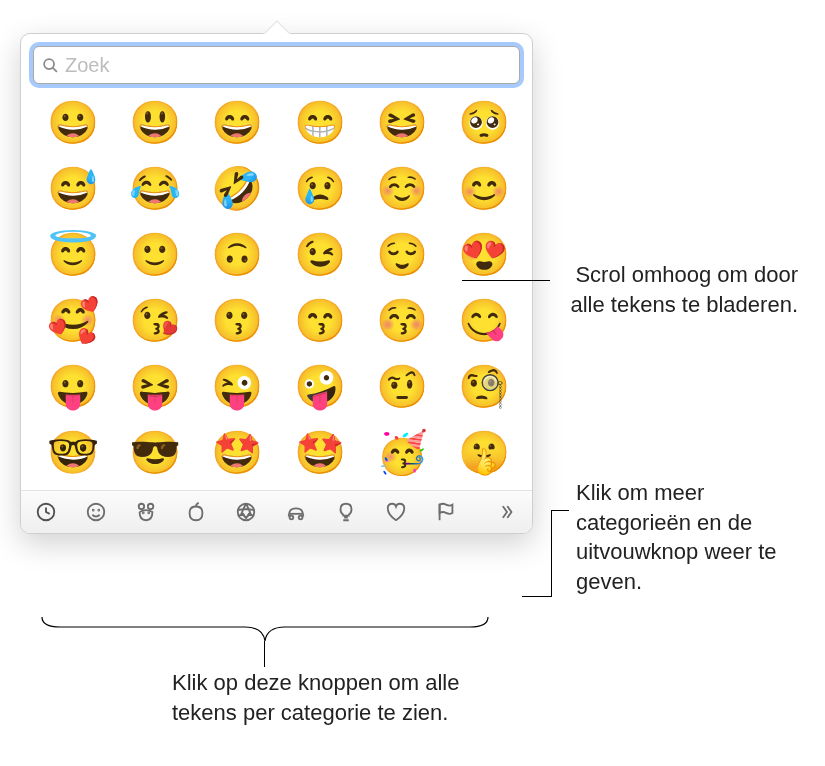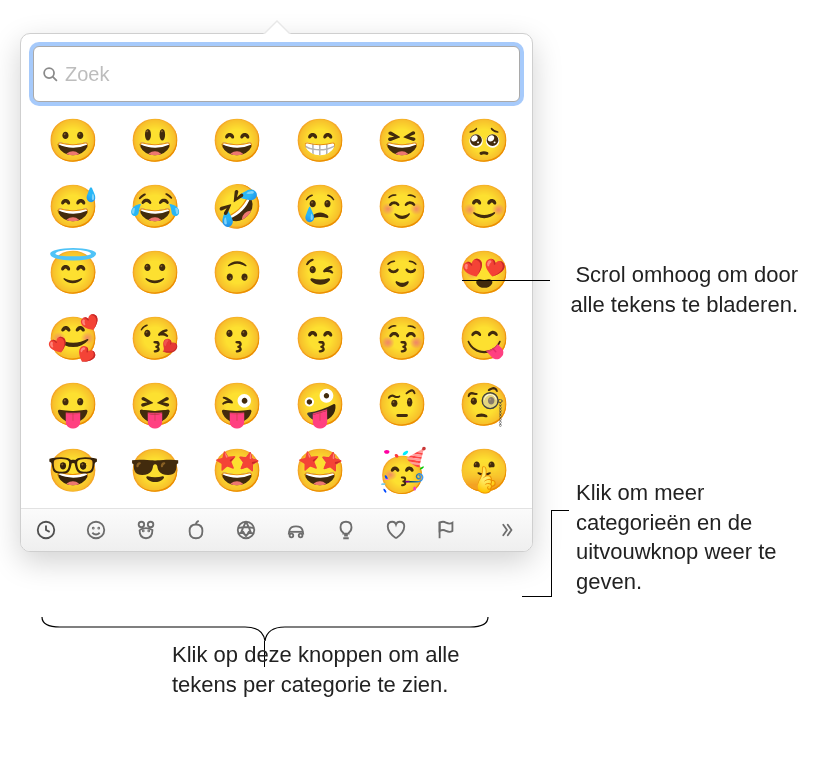--- a/index.html
+++ b/index.html
@@ -40,21 +40,21 @@
       box-shadow: 0 10px 30px rgba(0,0,0,0.18);
       overflow: hidden;
       margin-top: -1px;
     }
     .search-wrap {
       padding: 12px 12px 8px 12px;
     }
     .search-field {
       display: flex;
       align-items: center;
-      height: 56px;
+      height: 38px;
       border: 1px solid #a9a9a9;
       border-radius: 6px;
       box-shadow: 0 0 0 4px rgba(0,103,244,0.35);
       padding: 0 8px;
       background: #fff;
     }
     .search-icon {
       color: #8a8a8a;
       margin-right: 6px;
       display: inline-flex;
@@ -270,13 +270,13 @@
 <div class="leader" style="left:264px; top:641px; width:1px; height:26px;"></div>
 
 <div class="leader" style="left:522px; top:596px; width:30px; height:1px;"></div>
 <div class="leader" style="left:551px; top:510px; width:1px; height:87px;"></div>
 <div class="leader" style="left:551px; top:510px; width:18px; height:1px;"></div>
 
 <div class="annotation" style="left:568px; top:260px; width:230px;text-align:right;">Scrol omhoog om door alle tekens te bladeren.</div>
 
 <div class="annotation" style="left:576px; top:478px; width:230px;">Klik om meer categorieën en de uitvouwknop weer te geven.</div>
 
-<div class="annotation" style="left:172px; top:640px; width:300px;">Klik op deze knoppen om alle tekens per categorie te zien.</div>
+<div class="annotation" style="left:172px; top:668px; width:300px;">Klik op deze knoppen om alle tekens per categorie te zien.</div>
 
 </body></html>

